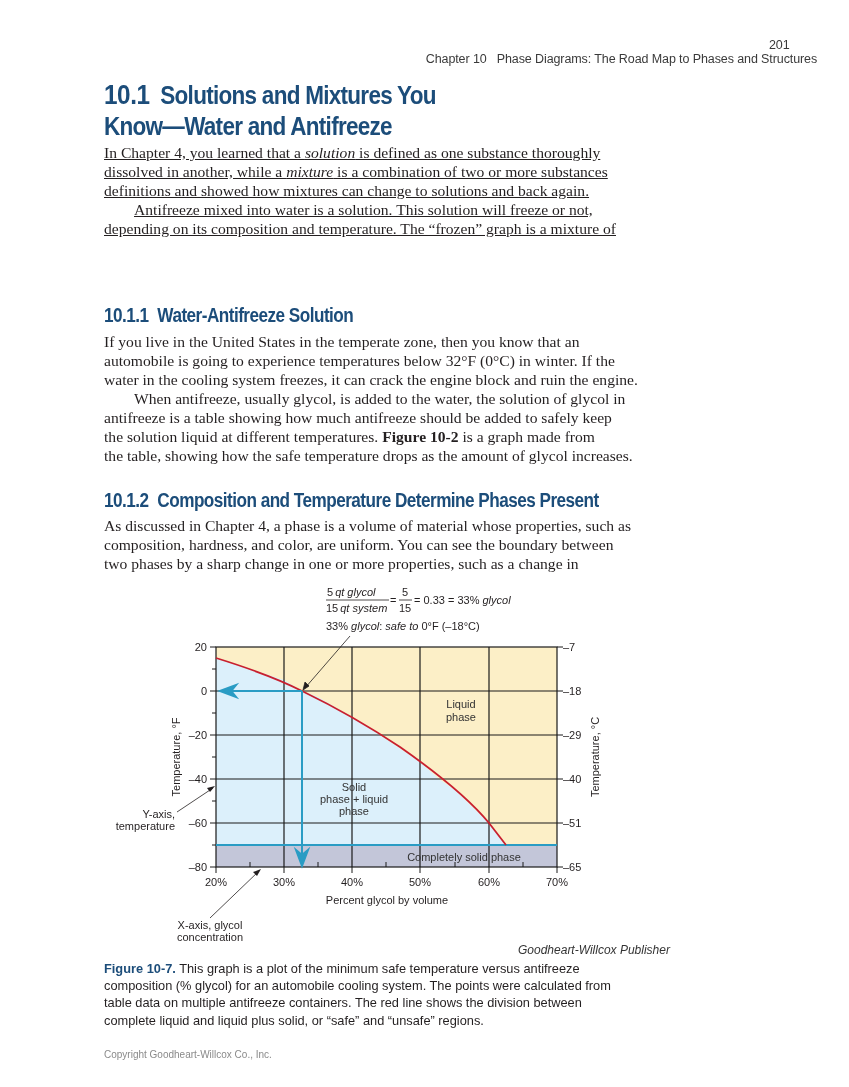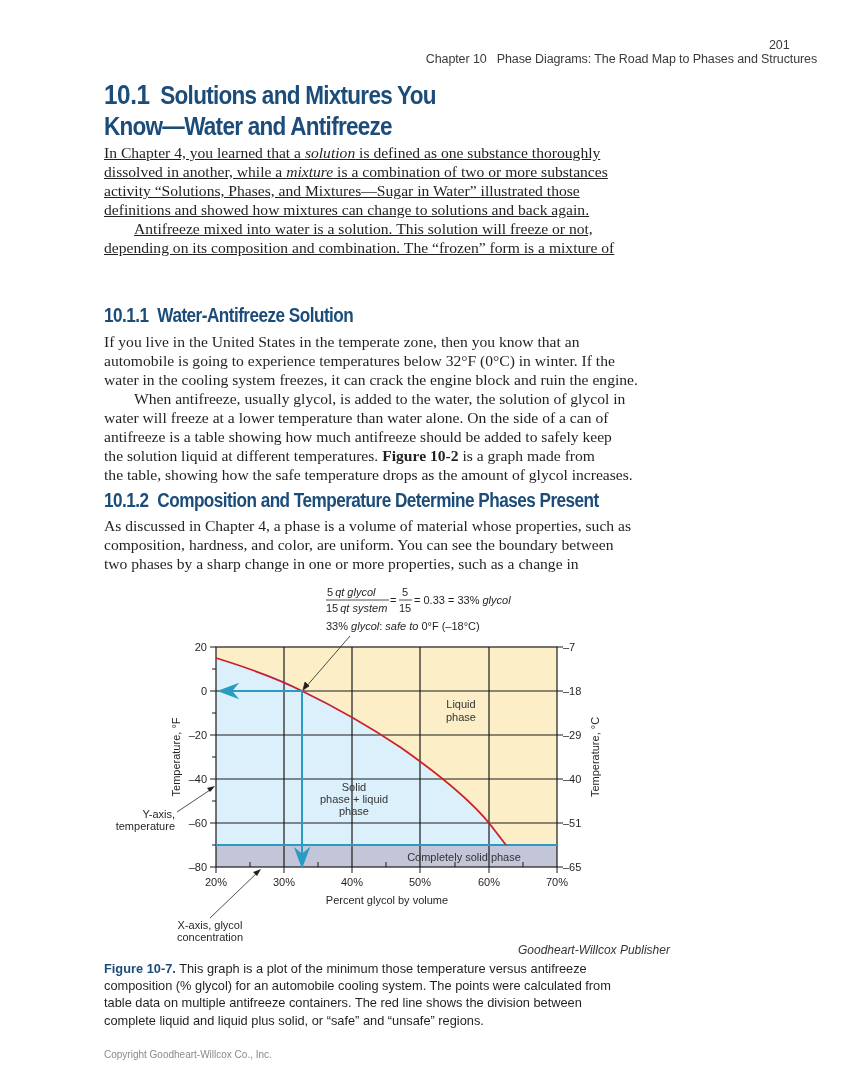--- a/index.html
+++ b/index.html
@@ -31,36 +31,34 @@
 </div>
 
 <div class="h1">
   <span class="num">10.1</span><span>Solutions and Mixtures You</span><br>
   <span>Know—Water and Antifreeze</span>
 </div>
 
 <div class="para" style="top:143px;text-decoration:underline;">
   <span class="line"><span>In Chapter 4, you learned that a </span><em>solution</em><span> is defined as one substance thoroughly</span></span>
   <span class="line"><span>dissolved in another, while a </span><em>mixture</em><span> is a combination of two or more substances</span></span>
-  <span class="line">activity “Solutions, Phases, and Mixtures—Sugar in Water” illustrated those</span>
   <span class="line">definitions and showed how mixtures can change to solutions and back again.</span>
   <span class="line indent">Antifreeze mixed into water is a solution. This solution will freeze or not,</span>
-  <span class="line">depending on its composition and combination. The “frozen” form is a mixture of</span>
+  <span class="line">depending on its composition and temperature. The “frozen” graph is a mixture of</span>
 </div>
 
 <div class="h2" style="top:304px;">
   <span class="num">10.1.1</span><span>Water-Antifreeze Solution</span>
 </div>
 
 <div class="para" style="top:332px;">
   <span class="line">If you live in the United States in the temperate zone, then you know that an</span>
   <span class="line">automobile is going to experience temperatures below 32°F (0°C) in winter. If the</span>
   <span class="line">water in the cooling system freezes, it can crack the engine block and ruin the engine.</span>
   <span class="line indent">When antifreeze, usually glycol, is added to the water, the solution of glycol in</span>
-  <span class="line">water will freeze at a lower temperature than water alone. On the side of a can of</span>
   <span class="line">antifreeze is a table showing how much antifreeze should be added to safely keep</span>
   <span class="line"><span>the solution liquid at different temperatures. </span><b>Figure 10-2</b><span> is a graph made from</span></span>
   <span class="line">the table, showing how the safe temperature drops as the amount of glycol increases.</span>
 </div>
 
 <div class="h2" style="top:489px;">
   <span class="num">10.1.2</span><span>Composition and Temperature Determine Phases Present</span>
 </div>
 
 <div class="para" style="top:516px;">
@@ -201,19 +199,19 @@
       <text x="210" y="941">concentration</text>
       <line x1="210" y1="918" x2="259" y2="871" stroke="#231f20" stroke-width="0.8"></line>
       <path d="M261,869 L253,872 L257,876 Z" fill="#231f20"></path>
     </g>
   </g>
 </svg>
 
 <div class="credit">Goodheart-Willcox Publisher</div>
 
 <div class="caption">
-  <span class="line"><span class="fig">Figure 10-7.</span><span> This graph is a plot of the minimum those temperature versus antifreeze</span></span>
+  <span class="line"><span class="fig">Figure 10-7.</span><span> This graph is a plot of the minimum safe temperature versus antifreeze</span></span>
   <span class="line">composition (% glycol) for an automobile cooling system. The points were calculated from</span>
   <span class="line">table data on multiple antifreeze containers. The red line shows the division between</span>
   <span class="line">complete liquid and liquid plus solid, or “safe” and “unsafe” regions.</span>
 </div>
 
 <div class="copyright">Copyright Goodheart-Willcox Co., Inc.</div>
 
 </body></html>

